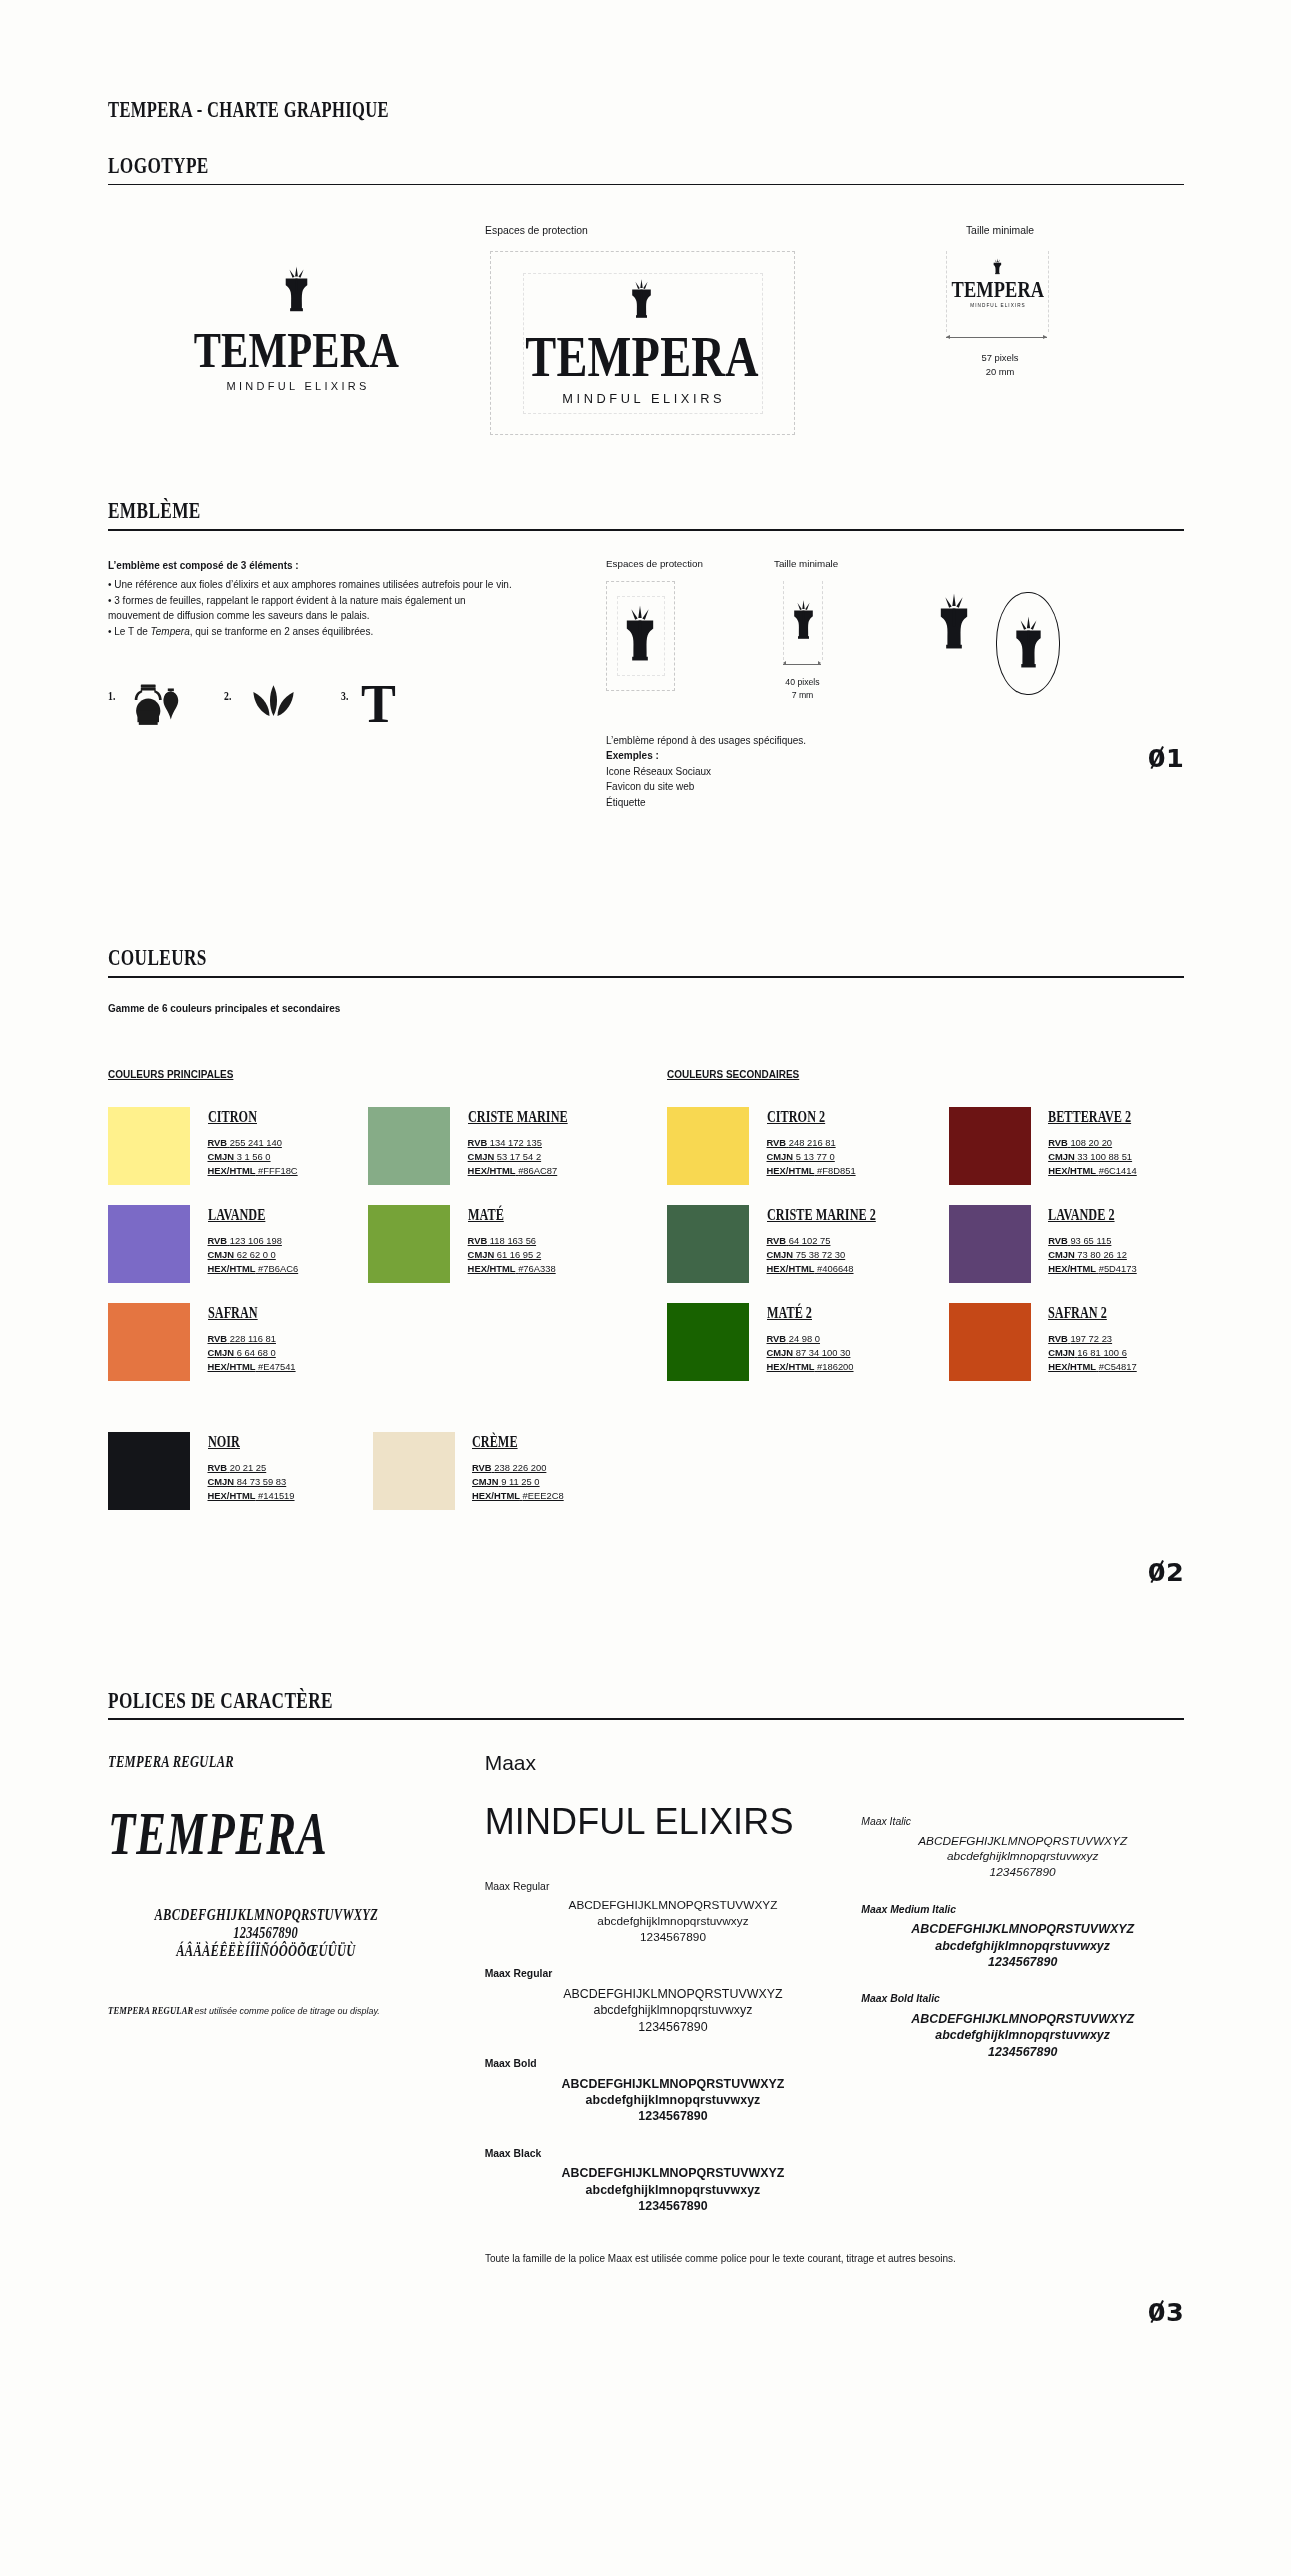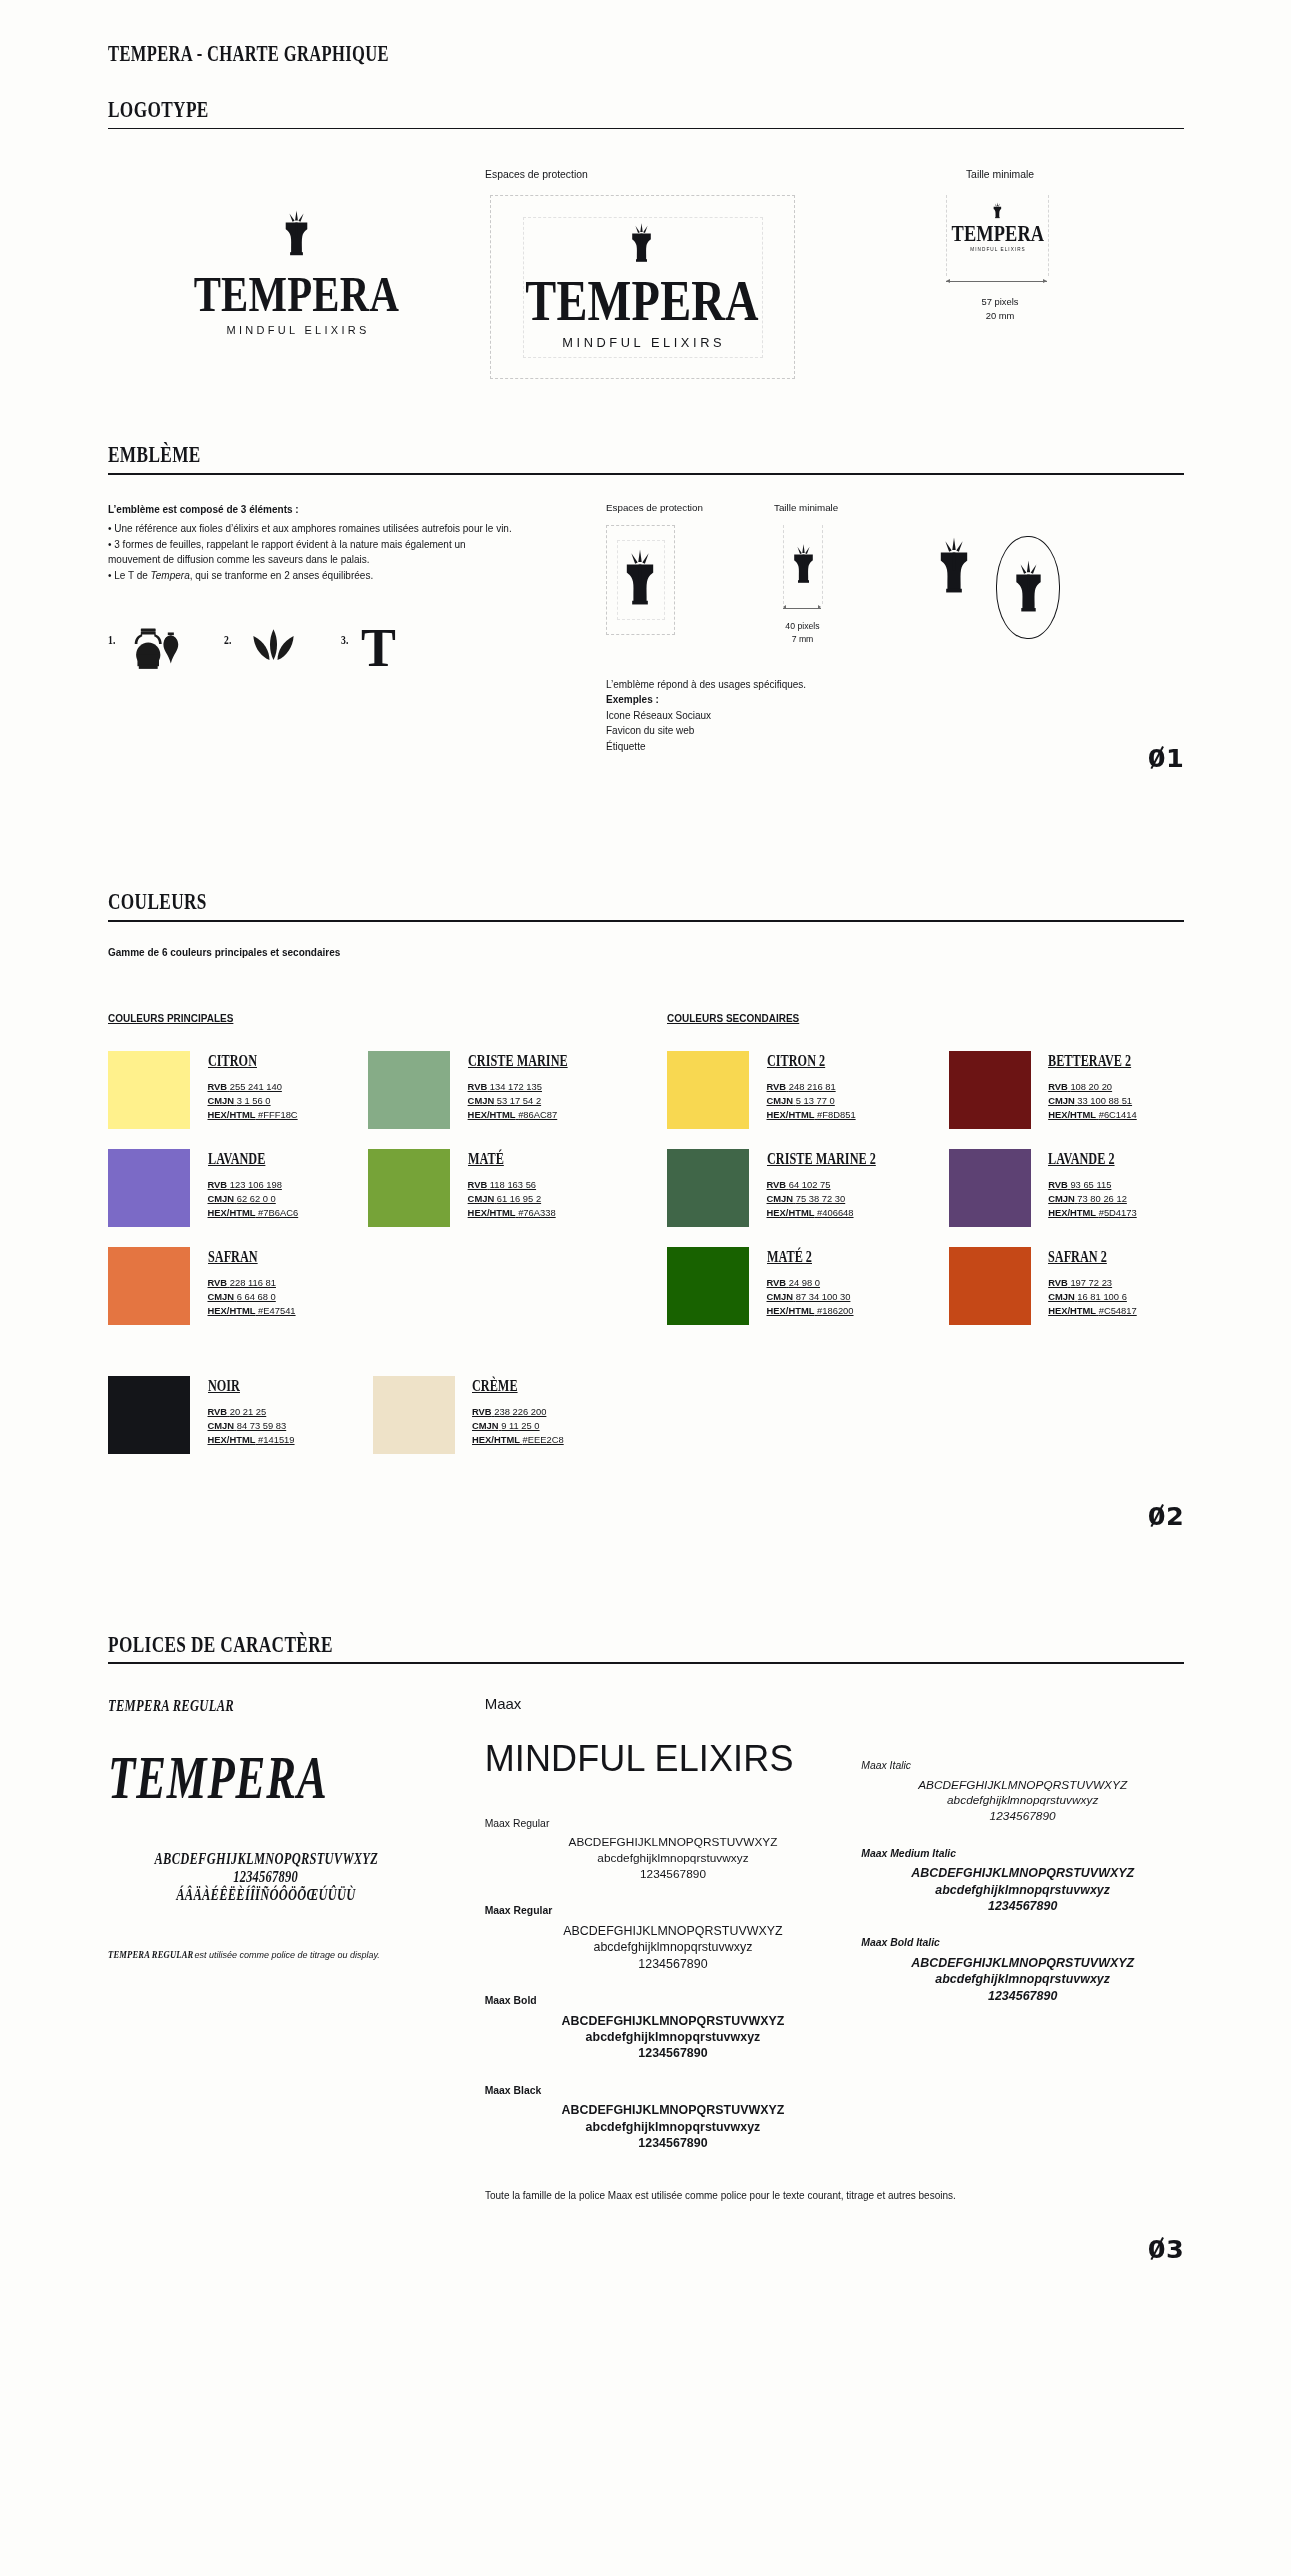--- a/index.html
+++ b/index.html
@@ -78,21 +78,21 @@
 
   
   .spec{font-family:"Liberation Sans", sans-serif;text-align:center;line-height:1.32;}
   .spec-lbl{font-family:"Liberation Sans", sans-serif;font-size:10.4px;margin-bottom:6.7px;}
   .al{letter-spacing:.004em;}
 </style>
 </head>
 <body>
 
 <div class="page">
-  <div class="inner" style="padding-top:42px;">
+  <div class="inner" style="padding-top:98px;">
 
     <div class="serif doc-title">TEMPERA - CHARTE GRAPHIQUE</div>
 
     <div style="margin-top:32px;">
       <div class="serif sec-title">LOGOTYPE</div>
       <div class="rule"></div>
     </div>
 
     <div style="display:flex;align-items:flex-start;margin-top:40px;">
 
@@ -510,21 +510,21 @@
           <div class="serif" style="font-size:16px;display:inline-block;transform-origin:center center;transform:scaleX(.78);">1234567890</div>
           <div class="serif" style="font-size:16px;display:inline-block;transform-origin:center center;transform:scaleX(.78);">ÁÂÄÀÉÊËÈÍÎÏÑÓÔÖÕŒÚÛÜÙ</div>
         </div>
 
         <div class="xs" style="margin-top:42px;width:289px;">
           <span class="serif" style="display:inline-block;font-size:11.4px;vertical-align:baseline;transform:scaleX(.75);margin-right:-30px;">TEMPERA REGULAR</span><span> est utilisée comme police de titrage ou display.</span>
         </div>
       </div>
 
       <div style="width:377px;">
-        <div style="font-size:15px;font-weight:300;">Maax</div>
+        <div style="font-size:21px;font-weight:300;">Maax</div>
 
         <div style="font-size:36px;font-weight:300;margin-top:25.6px;letter-spacing:.004em;">MINDFUL ELIXIRS</div>
 
         <div style="margin-top:38px;">
           <div>
             <div class="spec-lbl" style="font-weight:400;">Maax Regular</div>
             <div class="spec al" style="font-weight:300;font-size:11.8px;">ABCDEFGHIJKLMNOPQRSTUVWXYZ</div>
             <div class="spec al" style="font-weight:300;font-size:11.8px;">abcdefghijklmnopqrstuvwxyz</div>
             <div class="spec al" style="font-weight:300;font-size:11.8px;">1234567890</div>
           </div>

